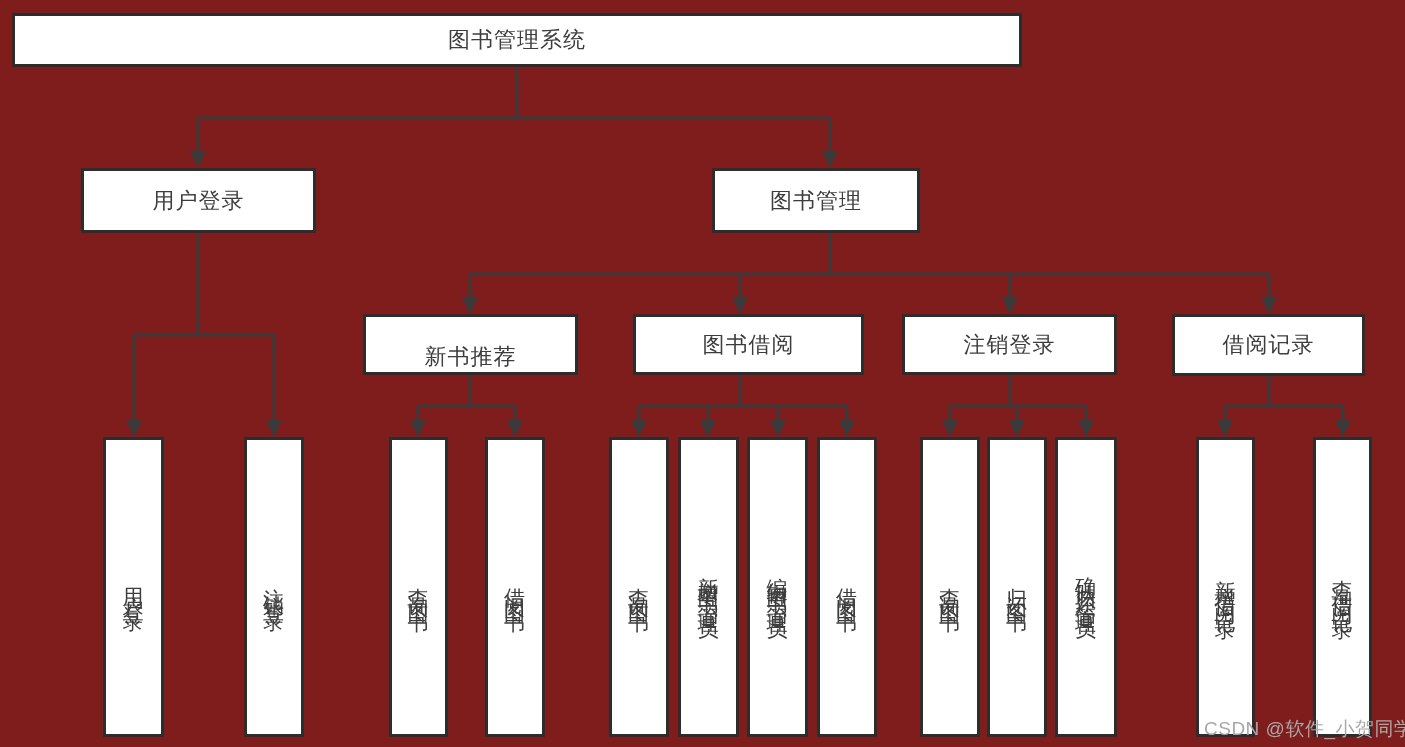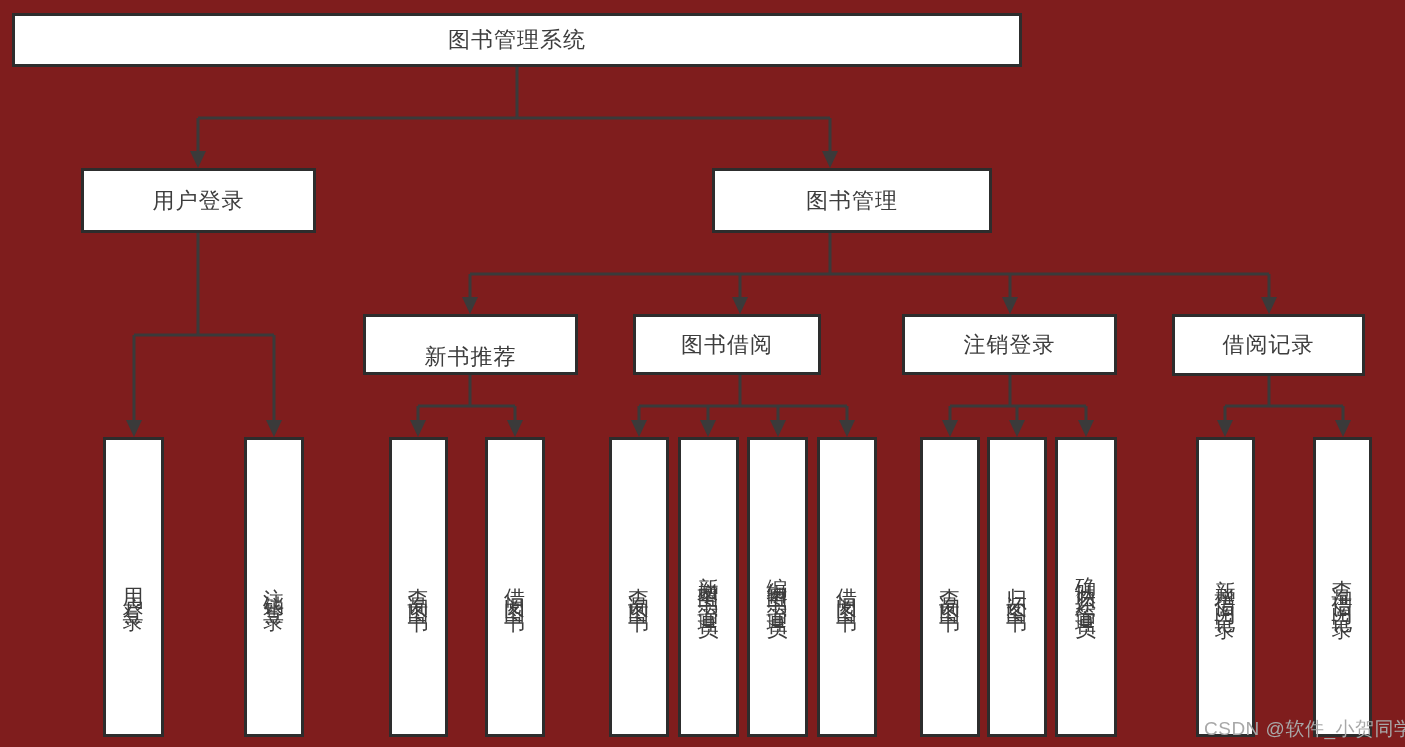--- a/index.html
+++ b/index.html
@@ -27,23 +27,23 @@
     font-size:21px;
     letter-spacing:8px;
     line-height:1.1;
     white-space:nowrap;
   }
   .node.v.long .label { letter-spacing:6px; }
 
   
   #n-root            { left:12px;   top:13px;  width:1010px; height:54px; }
   #n-user-login      { left:81px;   top:168px; width:235px;  height:65px; }
-  #n-book-mgmt       { left:712px;  top:168px; width:280px;  height:65px; }
+  #n-book-mgmt       { left:712px;  top:168px; width:208px;  height:65px; }
   #n-new-book-rec    { left:363px;  top:314px; width:215px;  height:61px;align-items:flex-end; }
-  #n-book-borrow     { left:633px;  top:314px; width:188px;  height:61px; }
+  #n-book-borrow     { left:633px;  top:314px; width:231px;  height:61px; }
   #n-current-borrow  { left:902px;  top:314px; width:215px;  height:61px; }
   #n-borrow-records  { left:1172px; top:314px; width:193px;  height:62px; }
 
   #n-login-leaf      { left:103px;  top:437px; width:61px; height:300px; }
   #n-logout          { left:244px;  top:437px; width:60px; height:300px; }
   #n-query-book-1    { left:389px;  top:437px; width:59px; height:300px; }
   #n-borrow-book-1   { left:485px;  top:437px; width:60px; height:300px; }
   #n-query-book-2    { left:609px;  top:437px; width:60px; height:300px; }
   #n-add-book        { left:678px;  top:437px; width:61px; height:300px; }
   #n-edit-book       { left:747px;  top:437px; width:61px; height:300px; }

